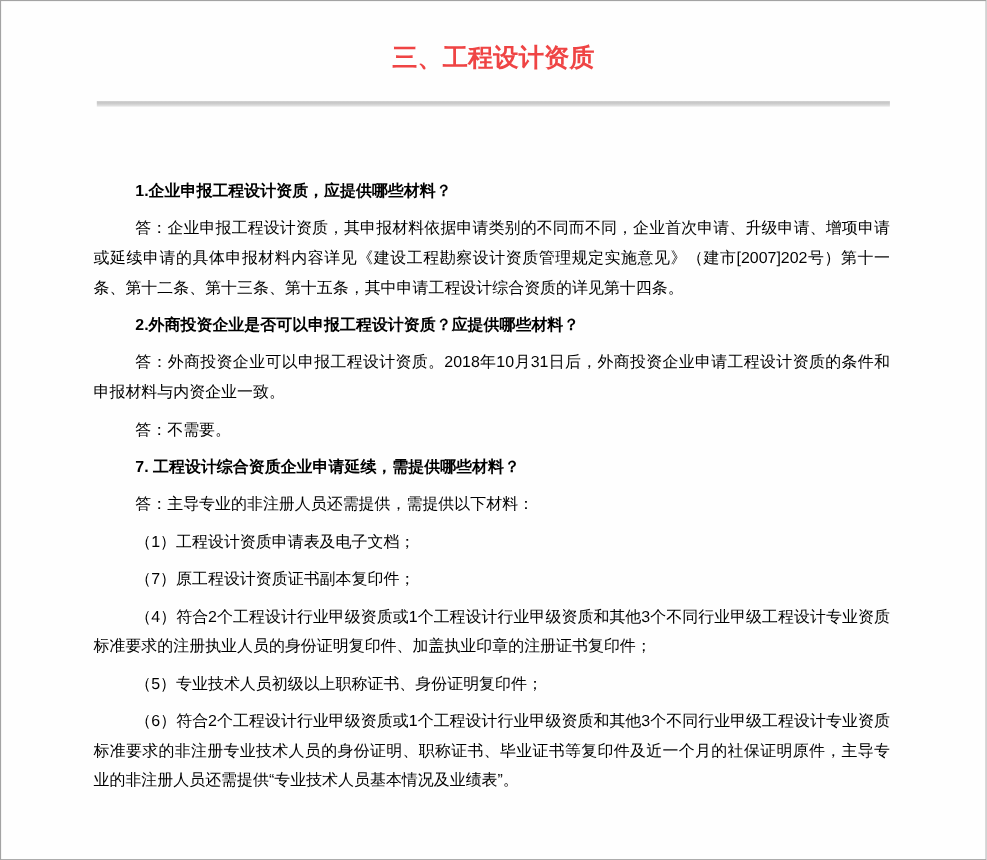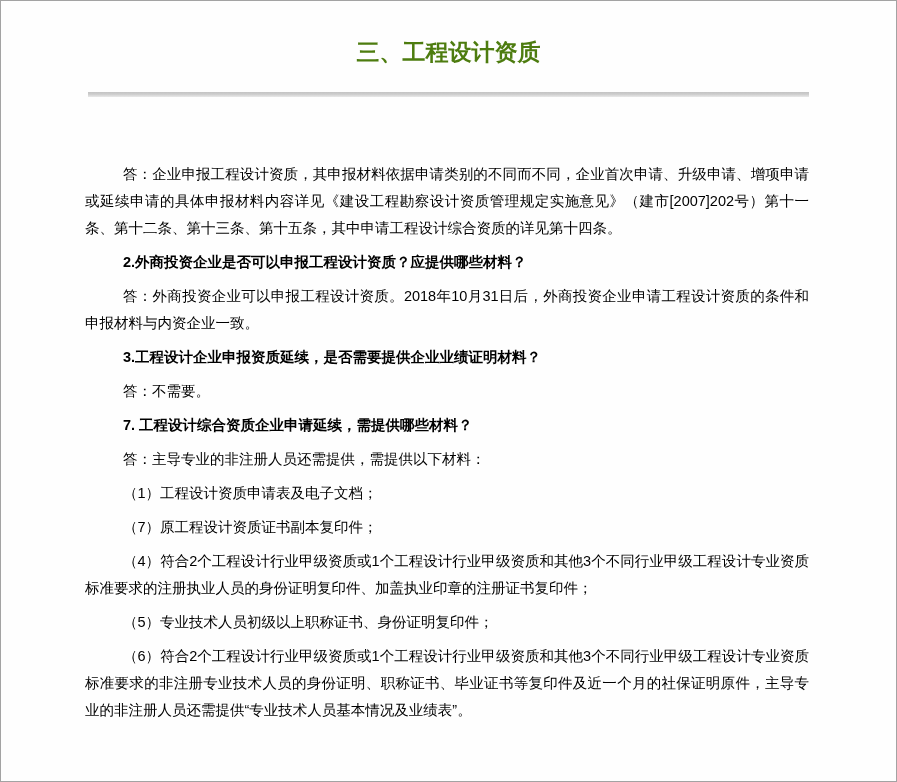--- a/index.html
+++ b/index.html
@@ -17,21 +17,21 @@
     overflow: hidden;
     font-family: "Liberation Sans", "DejaVu Sans", sans-serif;
     color: #000000;
   }
   .doc-title {
     margin: 38px 0 0 0;
     text-align: center;
     font-size: 23px;
     line-height: 27px;
     font-weight: bold;
-    color: #4d7c0f;
+    color: #ef4444;
   }
   .divider {
     width: 721px;
     height: 5px;
     margin: 26px auto 0 auto;
     background: linear-gradient(180deg, #c3c3c3 0%, #cdcdcd 45%, #e9e9e9 100%);
   }
   .content {
     margin: 64px 87px 0 84px;
     font-size: 14.5px;
@@ -50,26 +50,26 @@
 <body>
 
 <div class="page">
 
   <h1 class="doc-title">三、工程设计资质</h1>
 
   <div class="divider"></div>
 
   <div class="content">
 
+    <p class="q">1.企业申报工程设计资质，应提供哪些材料？</p>
     <p class="a">答：企业申报工程设计资质，其申报材料依据申请类别的不同而不同，企业首次申请、升级申请、增项申请或延续申请的具体申报材料内容详见《建设工程勘察设计资质管理规定实施意见》（建市[2007]202号）第十一条、第十二条、第十三条、第十五条，其中申请工程设计综合资质的详见第十四条。</p>
 
     <p class="q">2.外商投资企业是否可以申报工程设计资质？应提供哪些材料？</p>
     <p class="a">答：外商投资企业可以申报工程设计资质。2018年10月31日后，外商投资企业申请工程设计资质的条件和申报材料与内资企业一致。</p>
 
-    <p class="q">3.工程设计企业申报资质延续，是否需要提供企业业绩证明材料？</p>
     <p class="a">答：不需要。</p>
 
     <p class="q">7. 工程设计综合资质企业申请延续，需提供哪些材料？</p>
     <p class="a">答：主导专业的非注册人员还需提供，需提供以下材料：</p>
     <p class="a">（1）工程设计资质申请表及电子文档；</p>
     <p class="a">（7）原工程设计资质证书副本复印件；</p>
     <p class="a">（4）符合2个工程设计行业甲级资质或1个工程设计行业甲级资质和其他3个不同行业甲级工程设计专业资质标准要求的注册执业人员的身份证明复印件、加盖执业印章的注册证书复印件；</p>
     <p class="a">（5）专业技术人员初级以上职称证书、身份证明复印件；</p>
     <p class="a">（6）符合2个工程设计行业甲级资质或1个工程设计行业甲级资质和其他3个不同行业甲级工程设计专业资质标准要求的非注册专业技术人员的身份证明、职称证书、毕业证书等复印件及近一个月的社保证明原件，主导专业的非注册人员还需提供“专业技术人员基本情况及业绩表”。</p>
 

